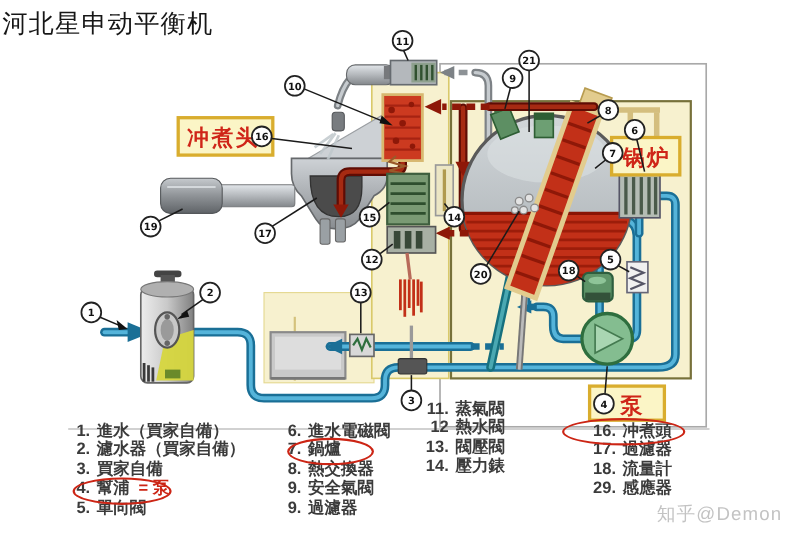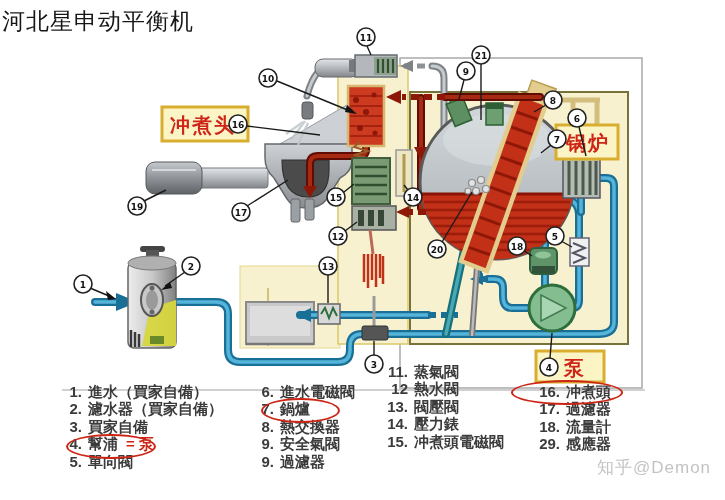--- a/index.html
+++ b/index.html
@@ -510,24 +510,20 @@
         <span>熱水閥</span>
       </div>
     <div class="lrow">
         <span class="lnum">13.</span>
         <span>閥壓閥</span>
       </div>
     <div class="lrow">
         <span class="lnum">14.</span>
         <span>壓力錶</span>
       </div>
-    <div class="lrow">
-        <span class="lnum">15.</span>
-        <span>冲煮頭電磁閥</span>
-      </div>
   </div>
   <div class="lcol c4" style="left:534px;top:383px">
     <div class="lrow">
         <span class="lnum">16.</span>
         <span>冲煮頭</span>
       </div>
     <div class="lrow">
         <span class="lnum">17.</span>
         <span>過濾器</span>
       </div>

